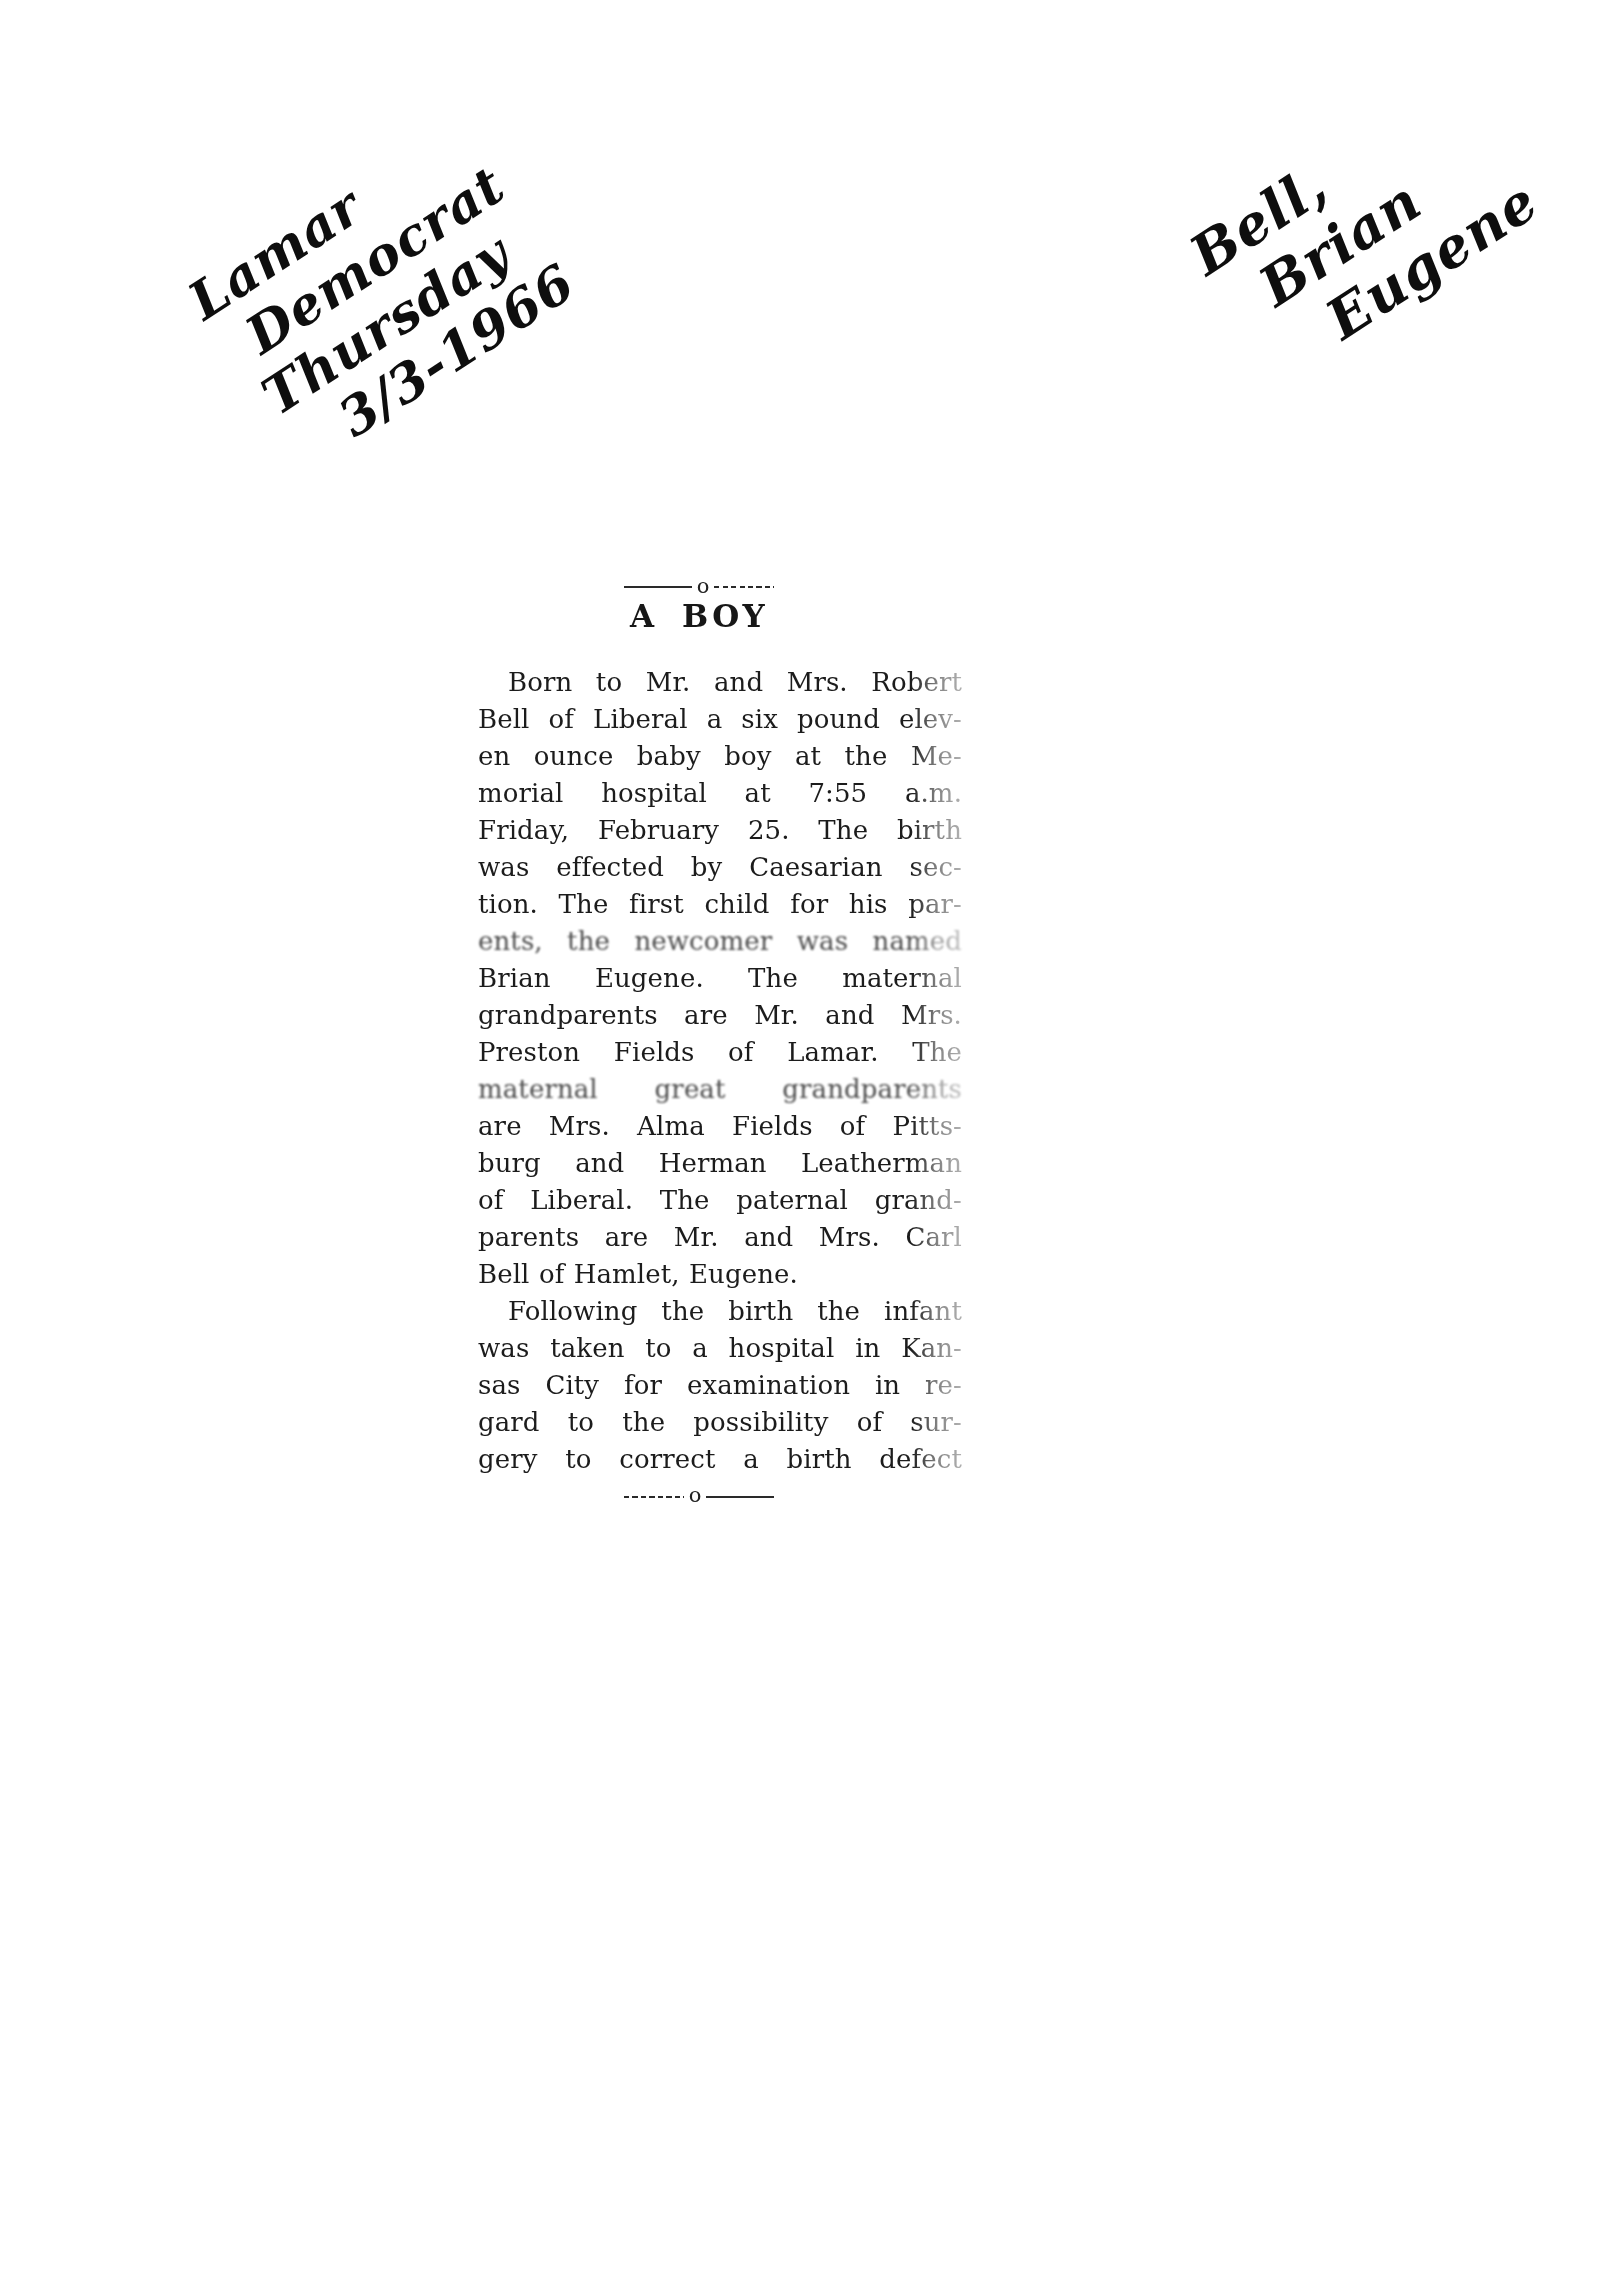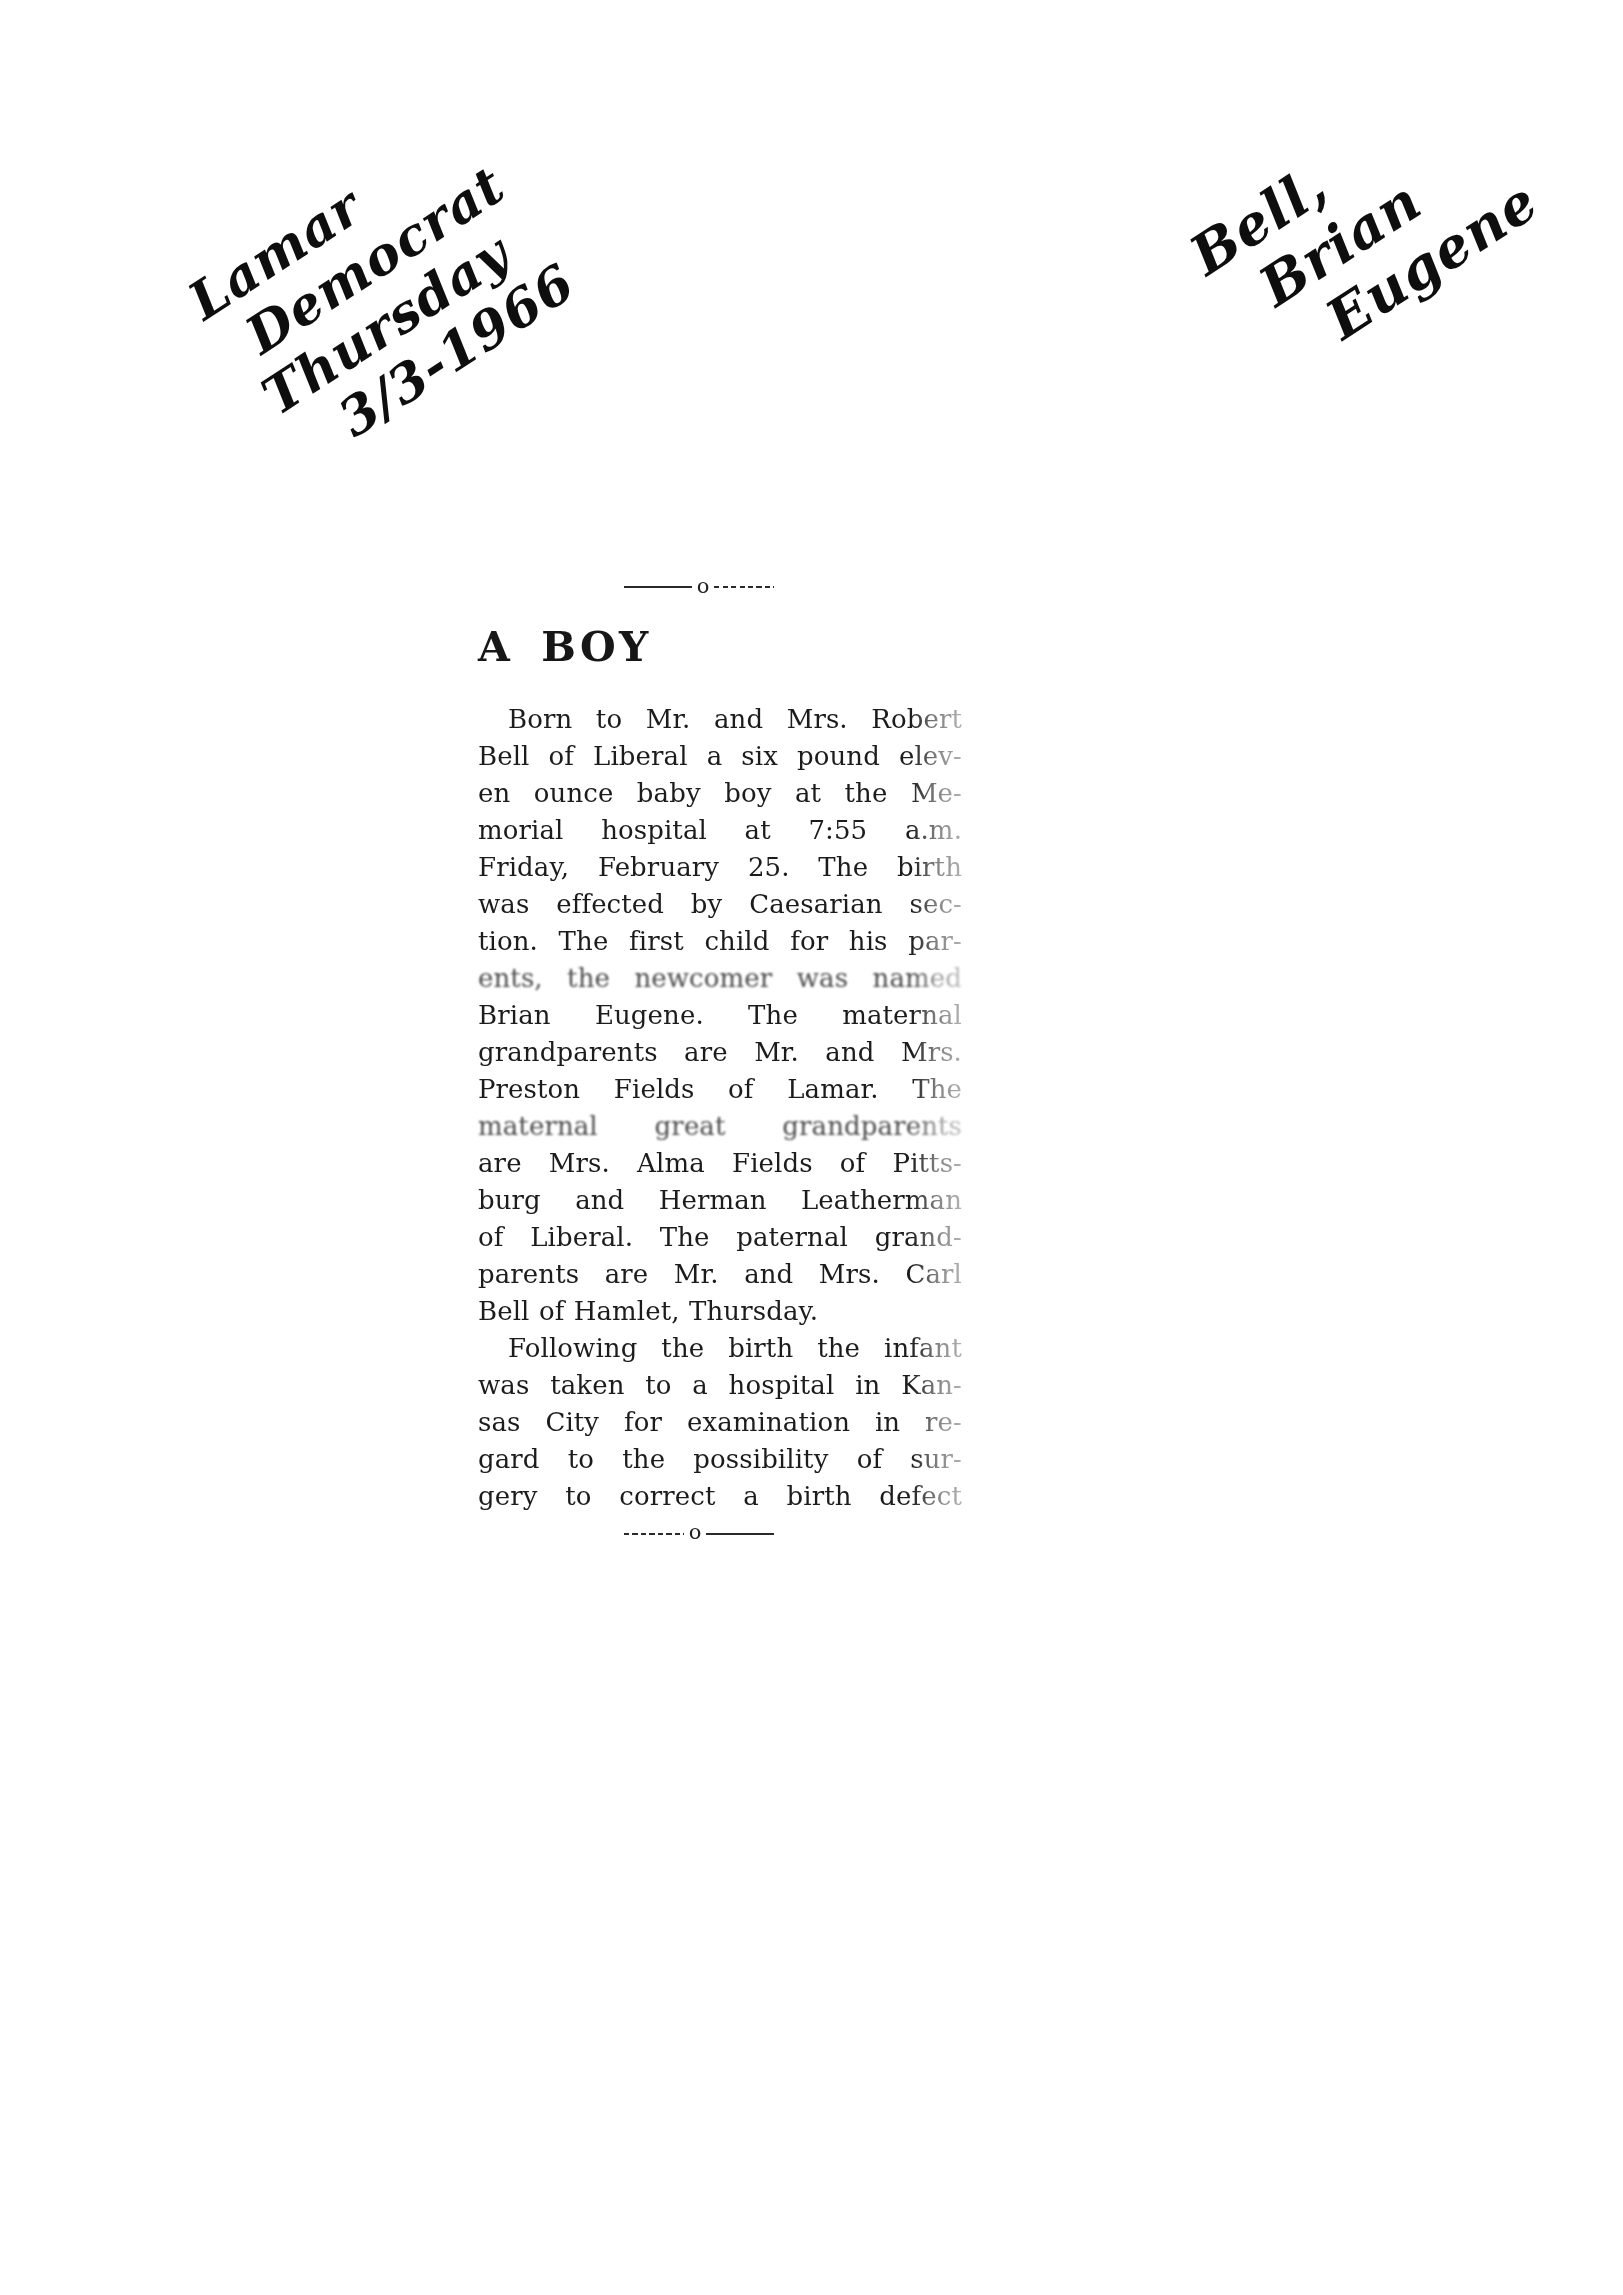--- a/index.html
+++ b/index.html
@@ -49,22 +49,22 @@
   .divider .ring {
     font-size: 21px;
     line-height: 1;
     margin: 0 4.6px;
     color: #222;
     font-weight: 400;
     transform: translateY(-1.3px);
   }
 
   .title {
-    margin-top: 25px;
-    font-size: 41px;
+    text-align: center;
+    font-size: 31px;
     font-weight: 700;
     letter-spacing: 3.3px;
     word-spacing: 10.5px;
     color: #171717;
   }
 
   .body-text {
     position: relative;
     margin-top: 30px;
   }
@@ -142,21 +142,21 @@
         <div class="line">tion. The first child for his par-</div>
         <div class="line">ents, the newcomer was named</div>
         <div class="line">Brian Eugene. The maternal</div>
         <div class="line">grandparents are Mr. and Mrs.</div>
         <div class="line">Preston Fields of Lamar. The</div>
         <div class="line">maternal great grandparents</div>
         <div class="line">are Mrs. Alma Fields of Pitts-</div>
         <div class="line">burg and Herman Leatherman</div>
         <div class="line">of Liberal. The paternal grand-</div>
         <div class="line">parents are Mr. and Mrs. Carl</div>
-        <div class="line final">Bell of Hamlet, Thursday.</div>
+        <div class="line final">Bell of Hamlet, Eugene.</div>
       </div>
       <div class="para p2">
         <div class="line indent">Following the birth the infant</div>
         <div class="line">was taken to a hospital in Kan-</div>
         <div class="line">sas City for examination in re-</div>
         <div class="line">gard to the possibility of sur-</div>
         <div class="line final">gery to correct a birth defect</div>
       </div>
       <div class="fade-right"></div>
   </div>

